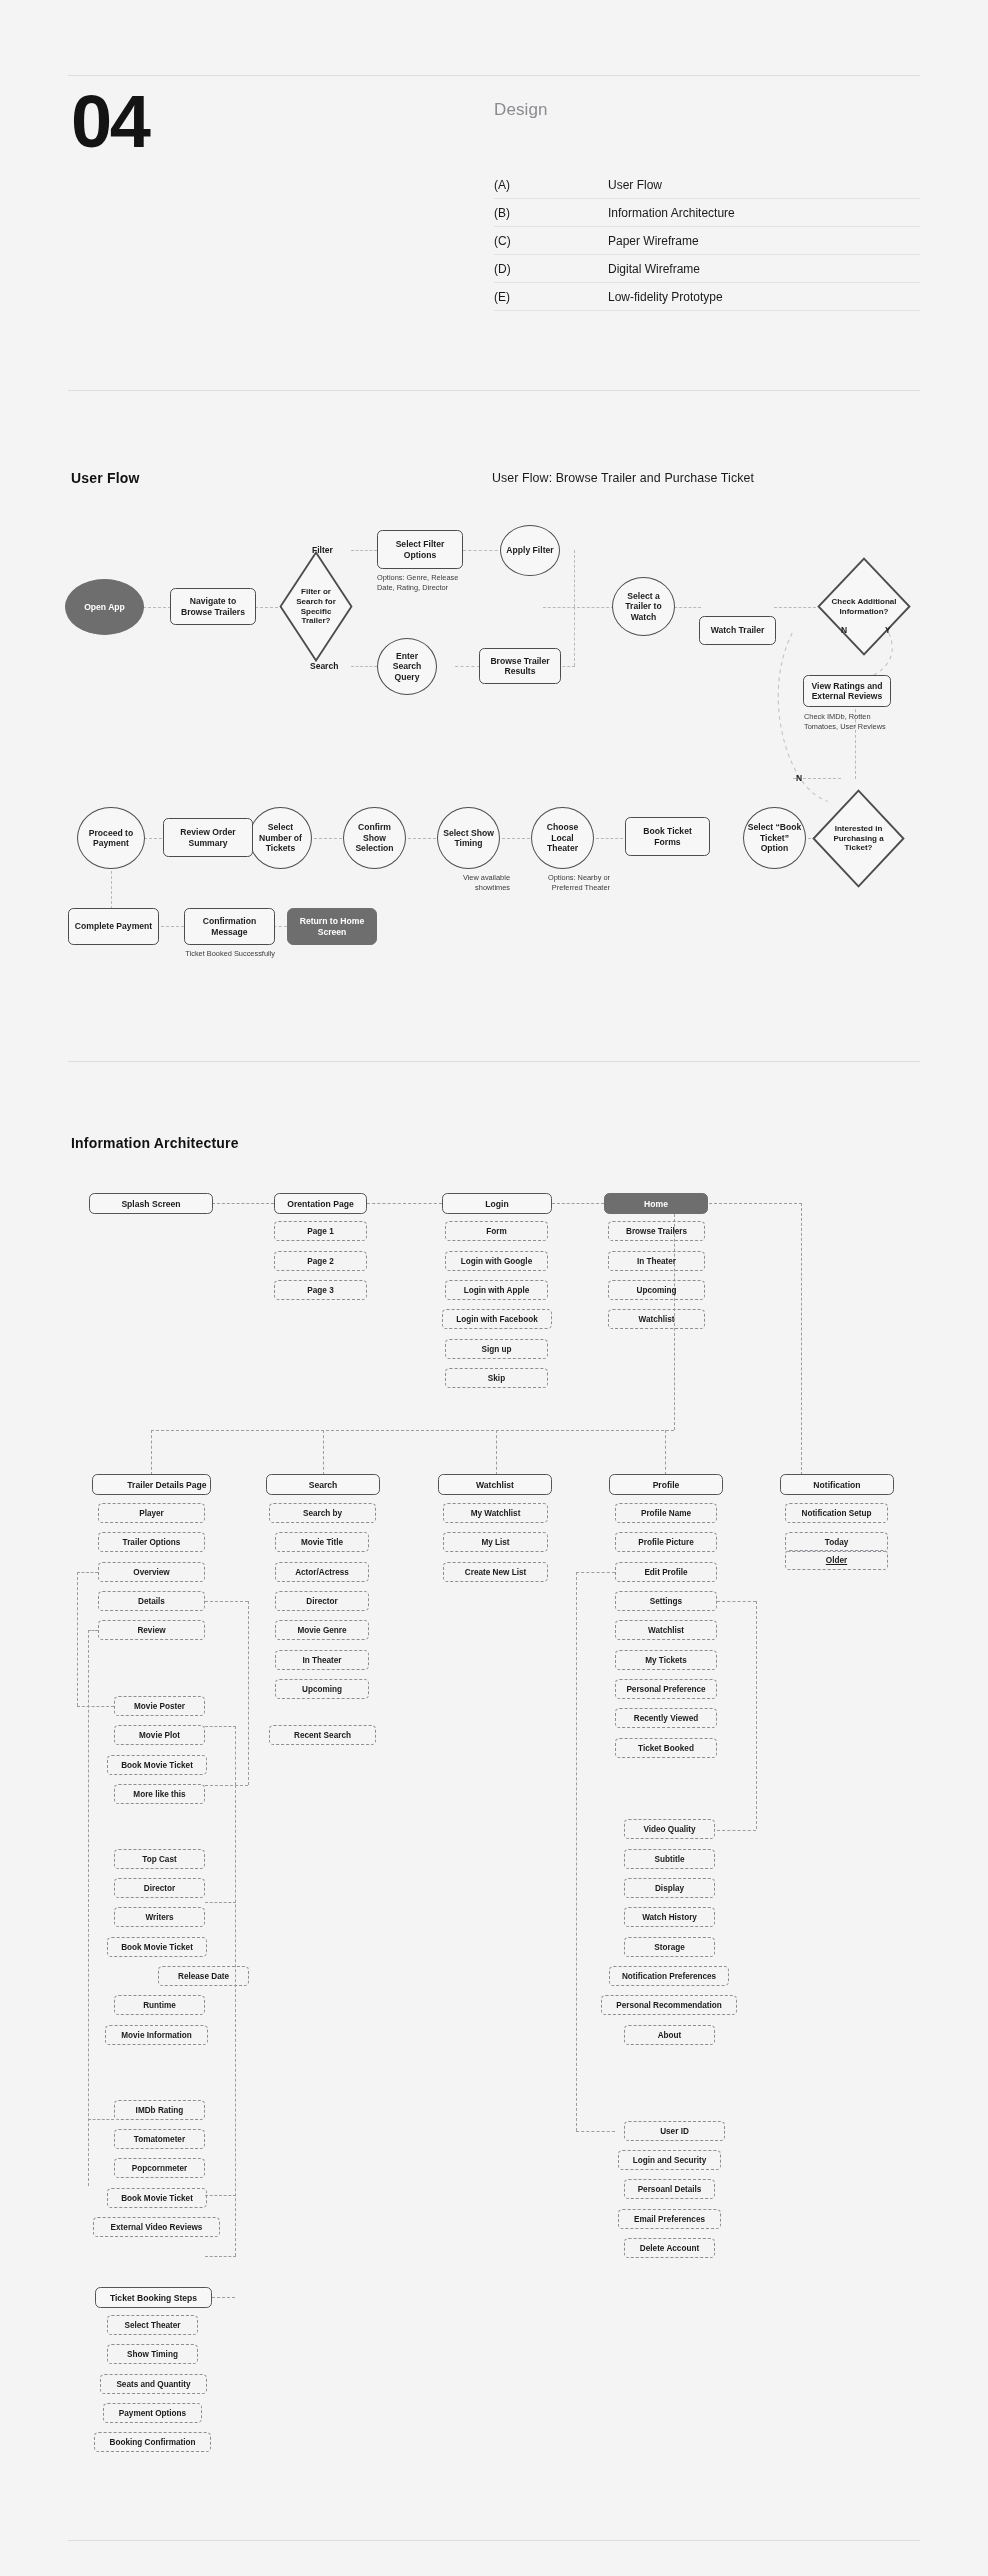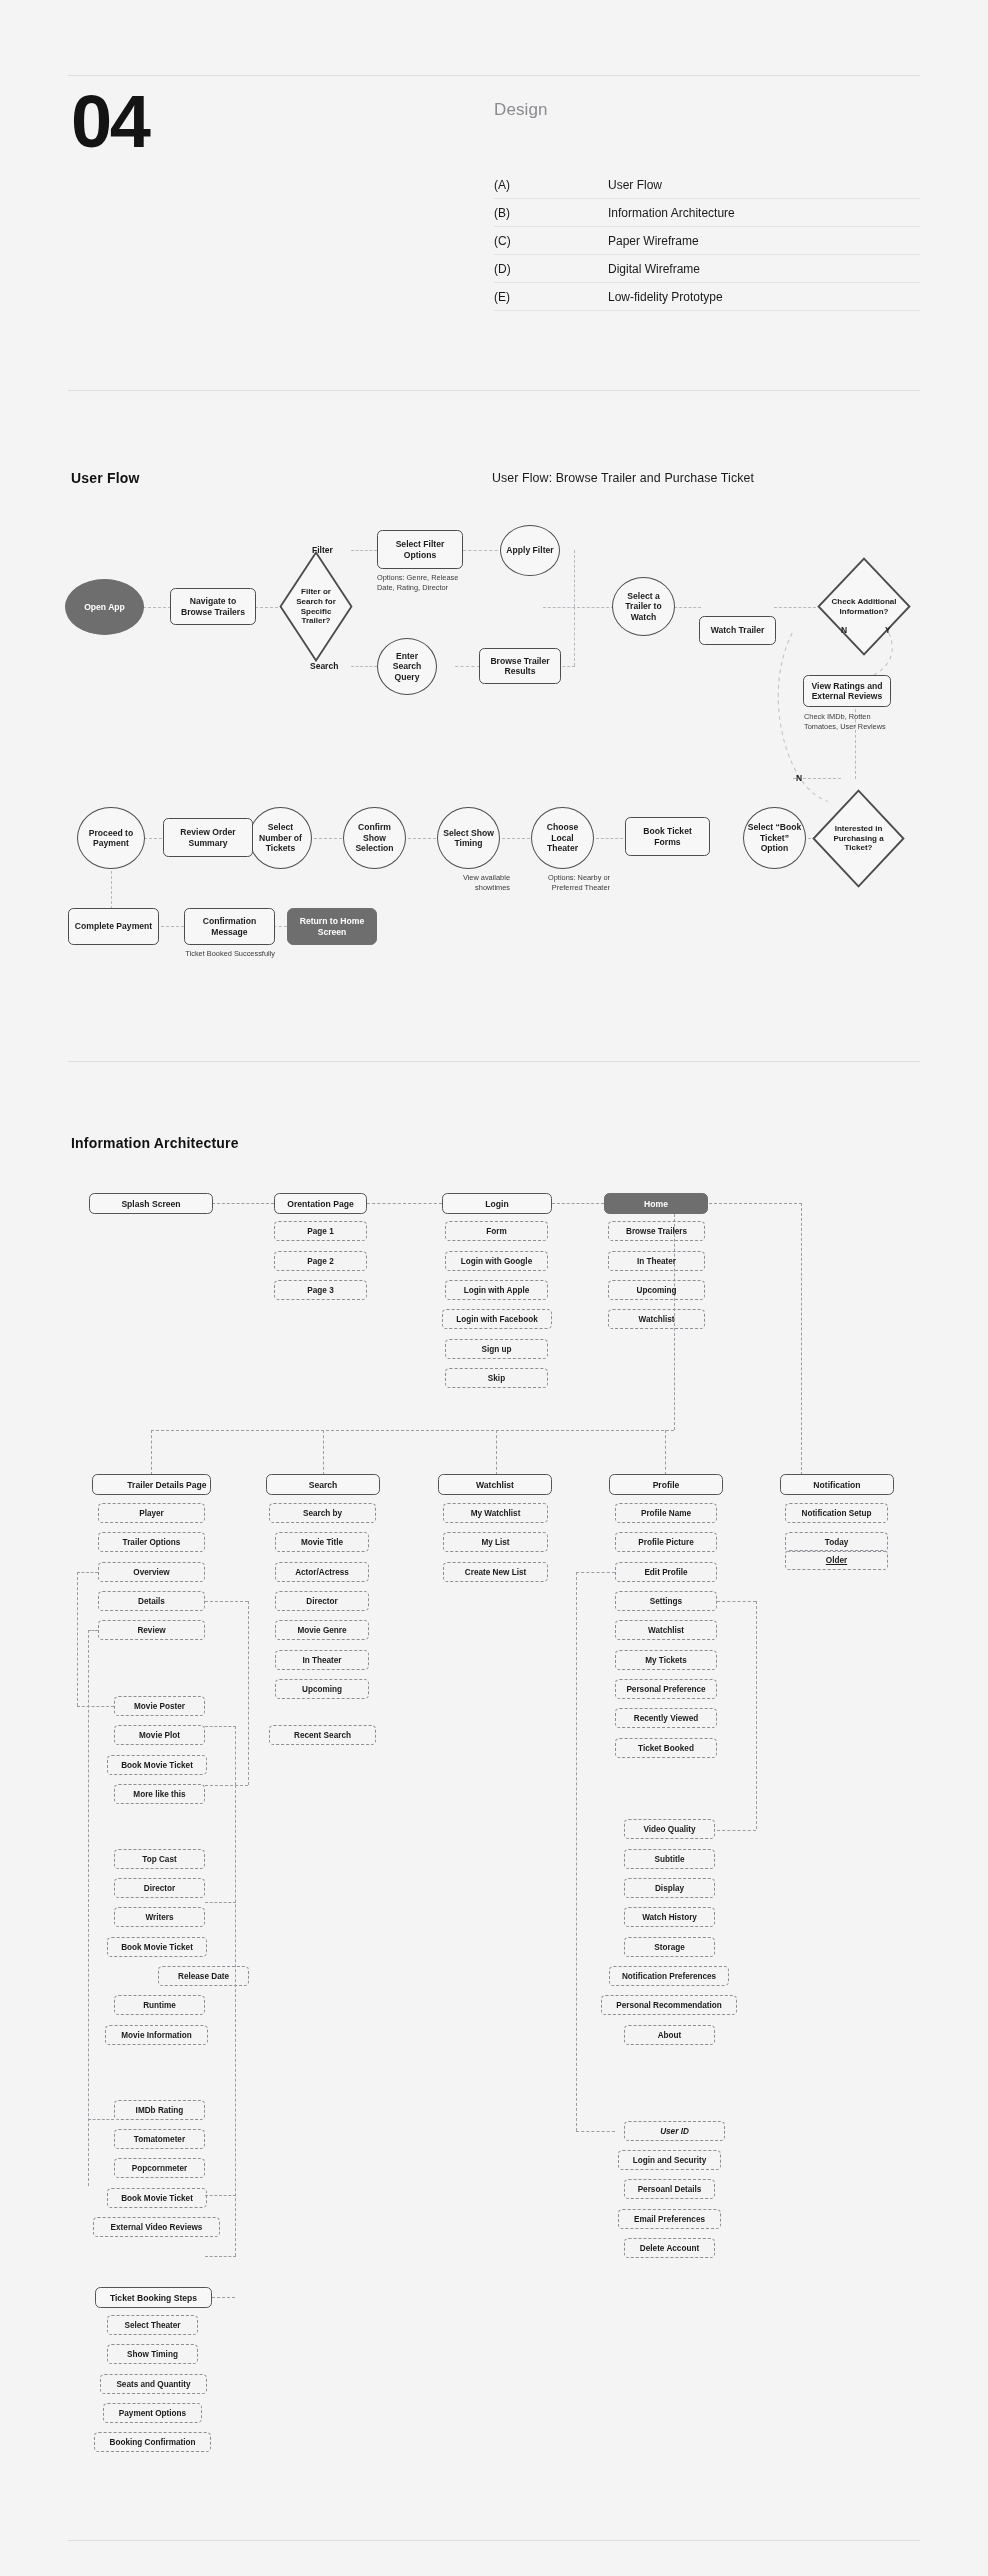--- a/index.html
+++ b/index.html
@@ -599,21 +599,21 @@
   <div class="ia-item" style="left:609px; top:1966px; width:120px;">
     <span>Notification Preferences</span>
   </div>
   <div class="ia-item" style="left:601px; top:1995px; width:136px;">
     <span>Personal Recommendation</span>
   </div>
   <div class="ia-item" style="left:624px; top:2025px; width:91px;">
     <span>About</span>
   </div>
 
-  <div class="ia-item" style="left:624px; top:2121px; width:101px;font-style:italic;">
+  <div class="ia-item" style="left:624px; top:2121px; width:101px;">
     <span>User ID</span>
   </div>
   <div class="ia-item" style="left:618px; top:2150px; width:103px;">
     <span>Login and Security</span>
   </div>
   <div class="ia-item" style="left:624px; top:2179px; width:91px;">
     <span>Persoanl Details</span>
   </div>
   <div class="ia-item" style="left:618px; top:2209px; width:103px;">
     <span>Email Preferences</span>

